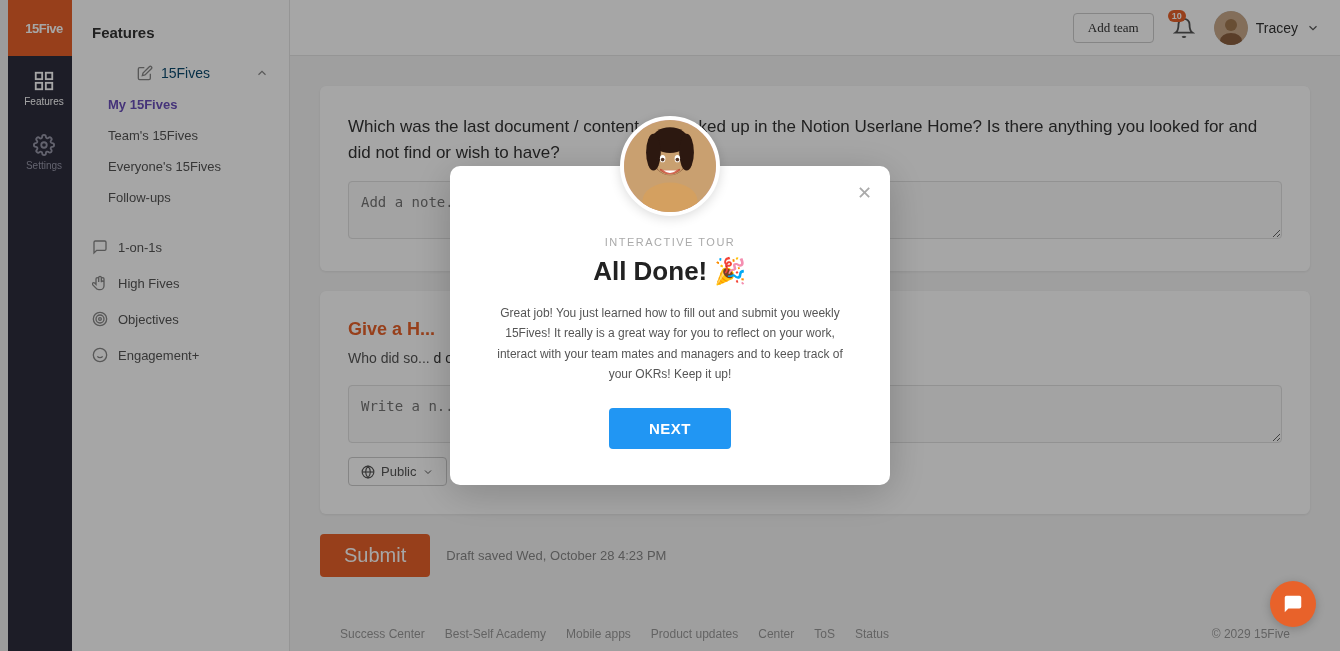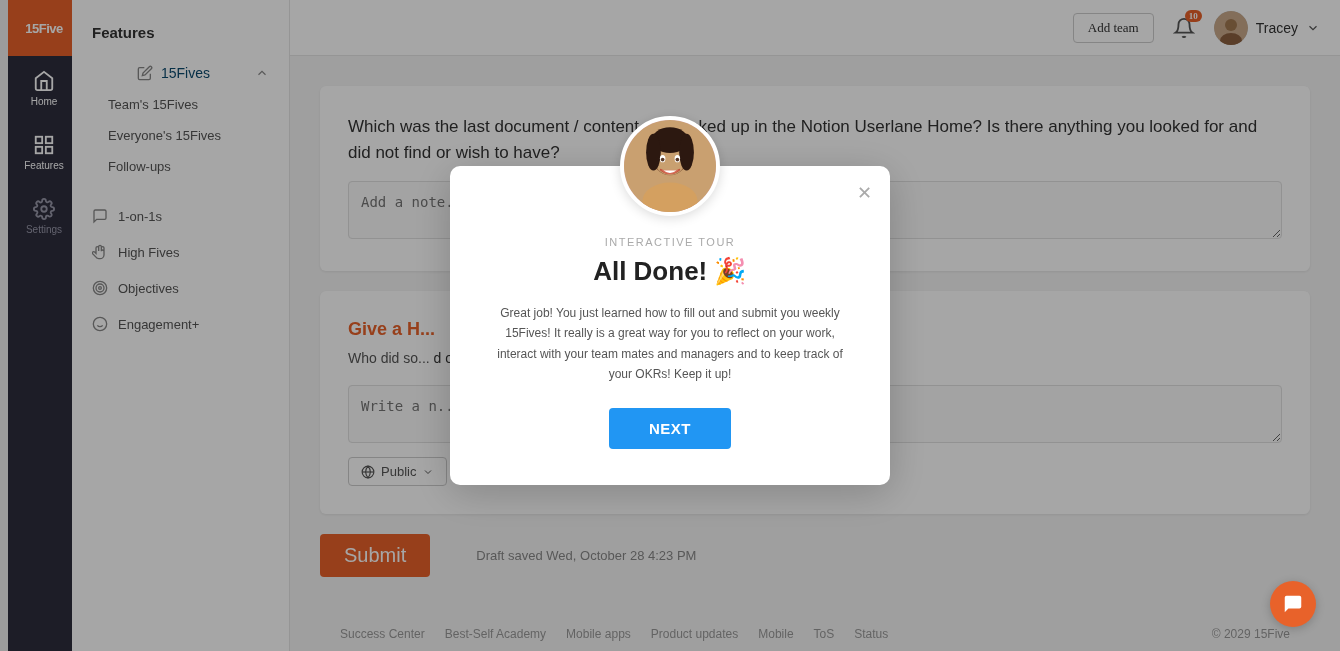--- a/index.html
+++ b/index.html
@@ -52,22 +52,22 @@
     }
     .add-team-btn {
       border: 1px solid #ccc; background: white; border-radius: 4px;
       padding: 6px 14px; font-size: 13px; cursor: pointer; color: #333; font-family: Liberation Serif, serif;
     }
     .notif-btn {
       position: relative; cursor: pointer; display: flex; align-items: center; justify-content: center;
       width: 36px; height: 36px;
     }
     .notif-badge {
-      position: absolute; top: 0; right: 0; background: #e8622a; color: white;
-      font-size: 9px; border-radius: 10px; padding: 1px 4px; font-weight: 700; font-family: Liberation Serif, serif;
+      position: absolute; top: 0; right: 16px; background: #e8622a; color: white;
+      font-size: 9px; border-radius: 10px; padding: 1px 4px; font-weight: 700;
     }
     .user-info { display: flex; align-items: center; gap: 8px; cursor: pointer; justify-content: flex-end; }
     .user-avatar { width: 34px; height: 34px; border-radius: 50%; background: #ccc; overflow: hidden; display: flex; align-items: center; justify-content: center; }
     .user-name { font-size: 14px; color: #333; }
 
     
     .main-content {
       position: absolute; left: 290px; top: 56px; right: 0; bottom: 0;
       background: #f5f5f5; overflow-y: auto; padding: 30px;
     }
@@ -89,21 +89,21 @@
     }
     .public-btn {
       display: flex; align-items: center; gap: 6px; border: 1px solid #ccc;
       border-radius: 4px; padding: 6px 12px; font-size: 13px; color: #555; cursor: pointer; width: fit-content;
     }
     .submit-row { display: flex; align-items: center; gap: 16px; margin-top: 10px; }
     .submit-btn {
       background: #e8622a; color: white; border: none; border-radius: 4px;
       padding: 10px 24px; font-size: 20px; cursor: pointer; font-weight: 500;
     }
-    .draft-text { font-size: 13px; color: #888; margin-left: 30px; }
+    .draft-text { font-size: 13px; color: #888; }
     .footer {
       text-align: center; padding: 20px; font-size: 12px; color: #999;
       display: flex; justify-content: center; gap: 20px; flex-wrap: wrap;
     }
     .footer a { color: #999; text-decoration: none; }
     .footer-right { margin-left: auto; }
 
     
     .overlay {
       position: fixed; top: 0; left: 0; width: 1340px; height: 651px;
@@ -151,27 +151,20 @@
     .app-title {
       position: absolute; left: 290px; top: 0; height: 56px; display: flex; align-items: center;
       padding-left: 20px; font-size: 18px; font-weight: 600; color: #333;
     }
   </style>
 </head>
 <body>
 
 <div class="sidebar">
   <div class="sidebar-logo">15Five</div>
-  <div class="sidebar-nav-item active">
-    <svg viewBox="0 0 24 24" fill="none" stroke="currentColor" stroke-width="2">
-        <path d="M3 9l9-7 9 7v11a2 2 0 01-2 2H5a2 2 0 01-2-2z"></path>
-        <polyline points="9 22 9 12 15 12 15 22"></polyline>
-      </svg>
-    <span>Home</span>
-  </div>
   <div class="sidebar-nav-item active" style="color:white">
     <svg viewBox="0 0 24 24" fill="none" stroke="currentColor" stroke-width="2">
         <rect x="3" y="3" width="7" height="7"></rect>
         <rect x="14" y="3" width="7" height="7"></rect>
         <rect x="3" y="14" width="7" height="7"></rect>
         <rect x="14" y="14" width="7" height="7"></rect>
       </svg>
     <span>Features</span>
   </div>
   <div class="sidebar-nav-item">
@@ -188,20 +181,21 @@
   <div class="features-section-header">
     <svg width="16" height="16" viewBox="0 0 24 24" fill="none" stroke="#888" stroke-width="2" style="margin-right:8px">
         <path d="M11 4H4a2 2 0 00-2 2v14a2 2 0 002 2h14a2 2 0 002-2v-7"></path>
         <path d="M18.5 2.5a2.121 2.121 0 013 3L12 15l-4 1 1-4 9.5-9.5z"></path>
       </svg>
     <span>15Fives</span>
     <svg width="14" height="14" viewBox="0 0 24 24" fill="none" stroke="#888" stroke-width="2" style="margin-left:auto">
         <polyline points="18 15 12 9 6 15"></polyline>
       </svg>
   </div>
+  <div class="features-sub-item active">My 15Fives</div>
   <div class="features-sub-item">Team's 15Fives</div>
   <div class="features-sub-item">Everyone's 15Fives</div>
   <div class="features-sub-item">Follow-ups</div>
 
   <div style="height:16px"></div>
 
   <div class="features-nav-item">
     <svg width="16" height="16" viewBox="0 0 24 24" fill="none" stroke="#888" stroke-width="2">
         <path d="M21 15a2 2 0 01-2 2H7l-4 4V5a2 2 0 012-2h14a2 2 0 012 2z"></path>
       </svg>
@@ -287,21 +281,21 @@
   <div class="submit-row">
     <button class="submit-btn">Submit</button>
     <span class="draft-text">Draft saved Wed, October 28 4:23 PM</span>
   </div>
 
   <div class="footer" style="margin-top:30px">
     <a href="#">Success Center</a>
     <a href="#">Best-Self Academy</a>
     <a href="#">Mobile apps</a>
     <a href="#">Product updates</a>
-    <a href="#">Mobile</a>
+    <a href="#">Center</a>
     <a href="#">ToS</a>
     <a href="#">Status</a>
     <span class="footer-right">© 2029 15Five</span>
   </div>
 </div>
 
 <div class="overlay">
 
   <div class="modal">
 

